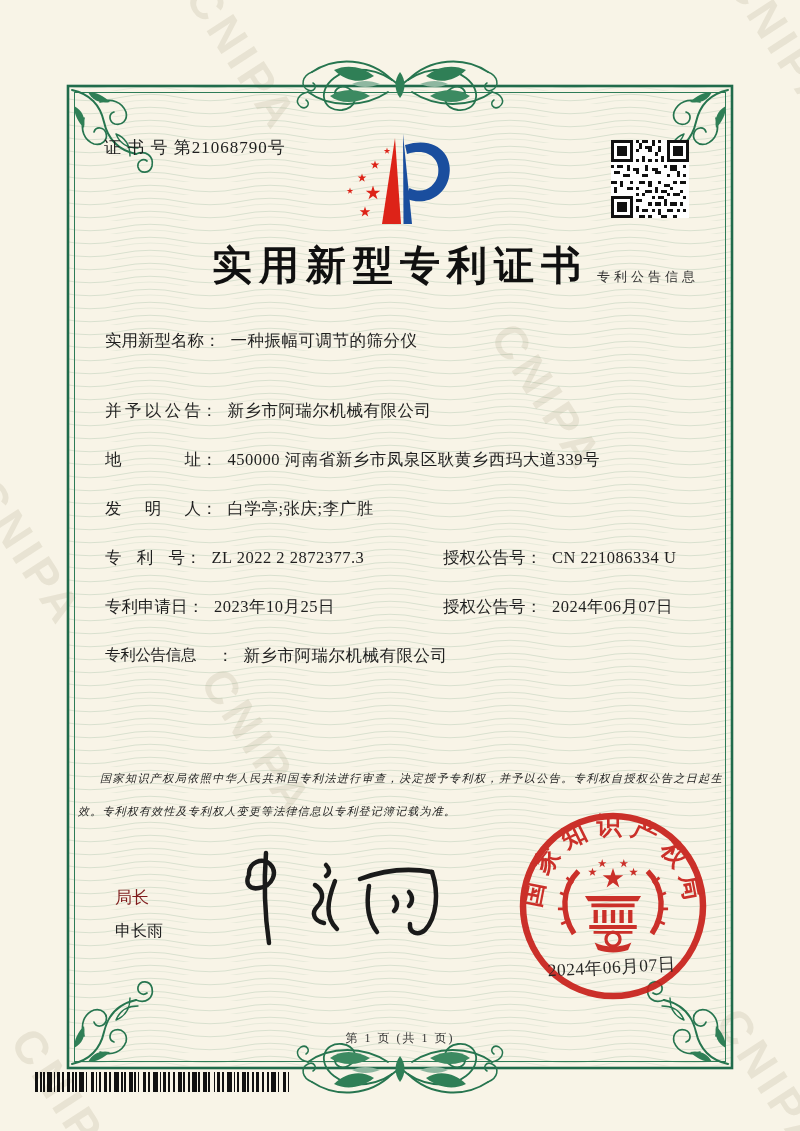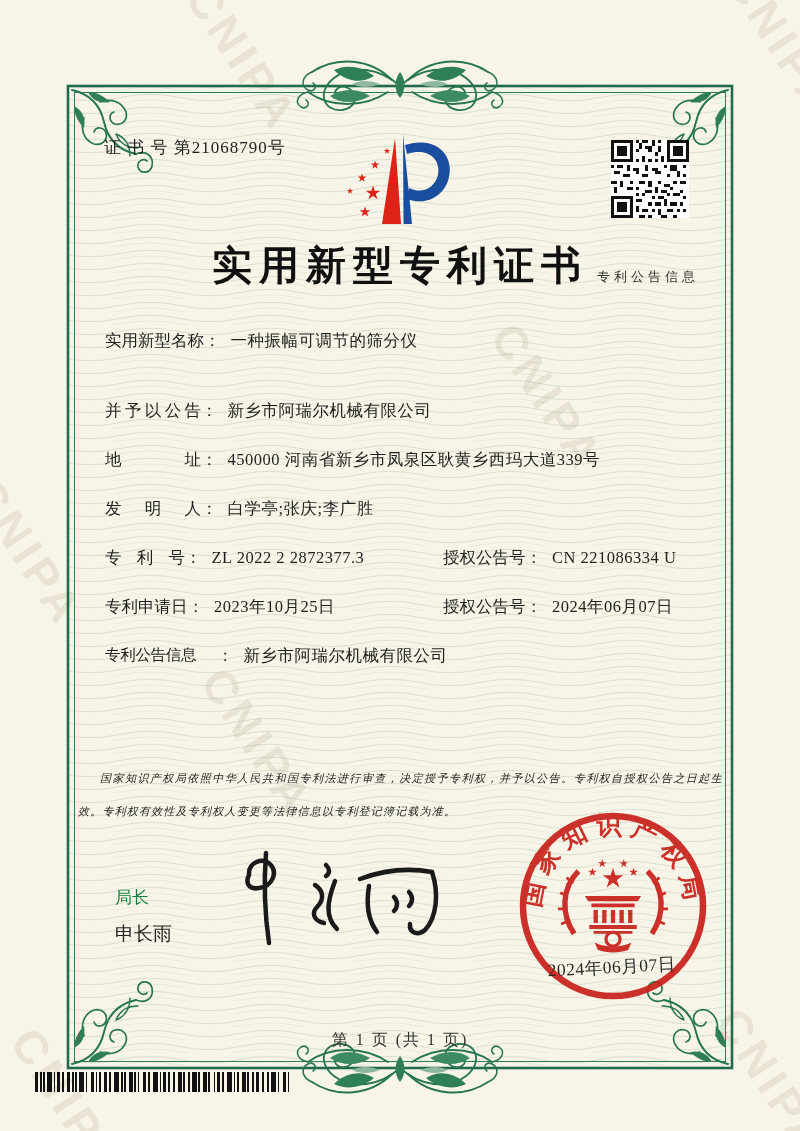--- a/index.html
+++ b/index.html
@@ -32,25 +32,25 @@
   .flabel.w80{width:80px;}
   .flabel.auto{width:auto; text-align-last:auto;}
   .flabel.long{width:112px; font-size:15.5px; letter-spacing:-0.3px;}
   .fcolon{display:inline-block; margin-right:10px;}
   .fvalue{letter-spacing:0.5px;}
   .rcol{position:absolute; left:338px; top:0;}
   
   .bodypara{left:78px; top:762px; width:645px; font-size:11px; line-height:33px;
             text-align:justify; text-indent:2em; letter-spacing:1.2px; font-style:italic; color:#242424;}
   
-  .sigtitle{left:115px; top:886px; font-size:17px; font-family:"Liberation Sans", sans-serif; color:#15803d;}
-  .signame{left:115px; top:921px; font-size:19px; font-family:"Liberation Sans", sans-serif; color:#222;}
+  .sigtitle{left:115px; top:886px; font-size:17px; font-family:"Liberation Sans", sans-serif; color:#7f1d1d;}
+  .signame{left:115px; top:921px; font-size:16px; font-family:"Liberation Sans", sans-serif; color:#222;}
   .sigsvg{left:218px; top:845px;}
   
-  .pageinfo{left:0; top:1030px; width:800px; text-align:center; font-size:16px; letter-spacing:2px; color:#333;}
+  .pageinfo{left:0; top:1030px; width:800px; text-align:center; font-size:12px; letter-spacing:2px; color:#333;}
   .barcode{left:35px; top:1072px;}
 </style>
 </head>
 <body>
 
 <div class="page">
 
   <svg class="abs texture" width="800" height="1131">
     <defs>
       <pattern id="wav" width="120" height="13" patternUnits="userSpaceOnUse">

